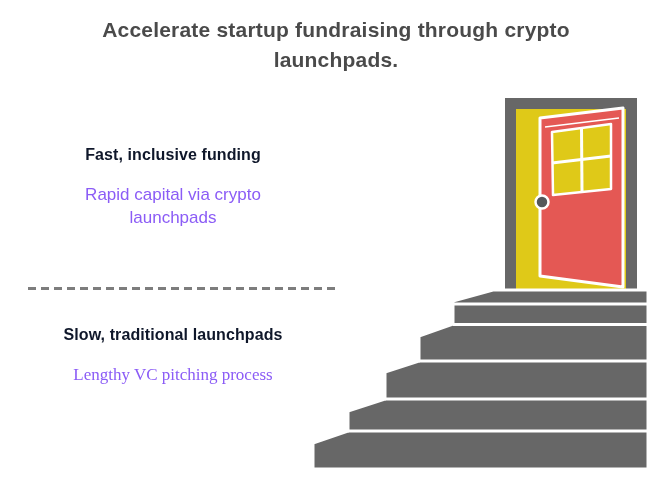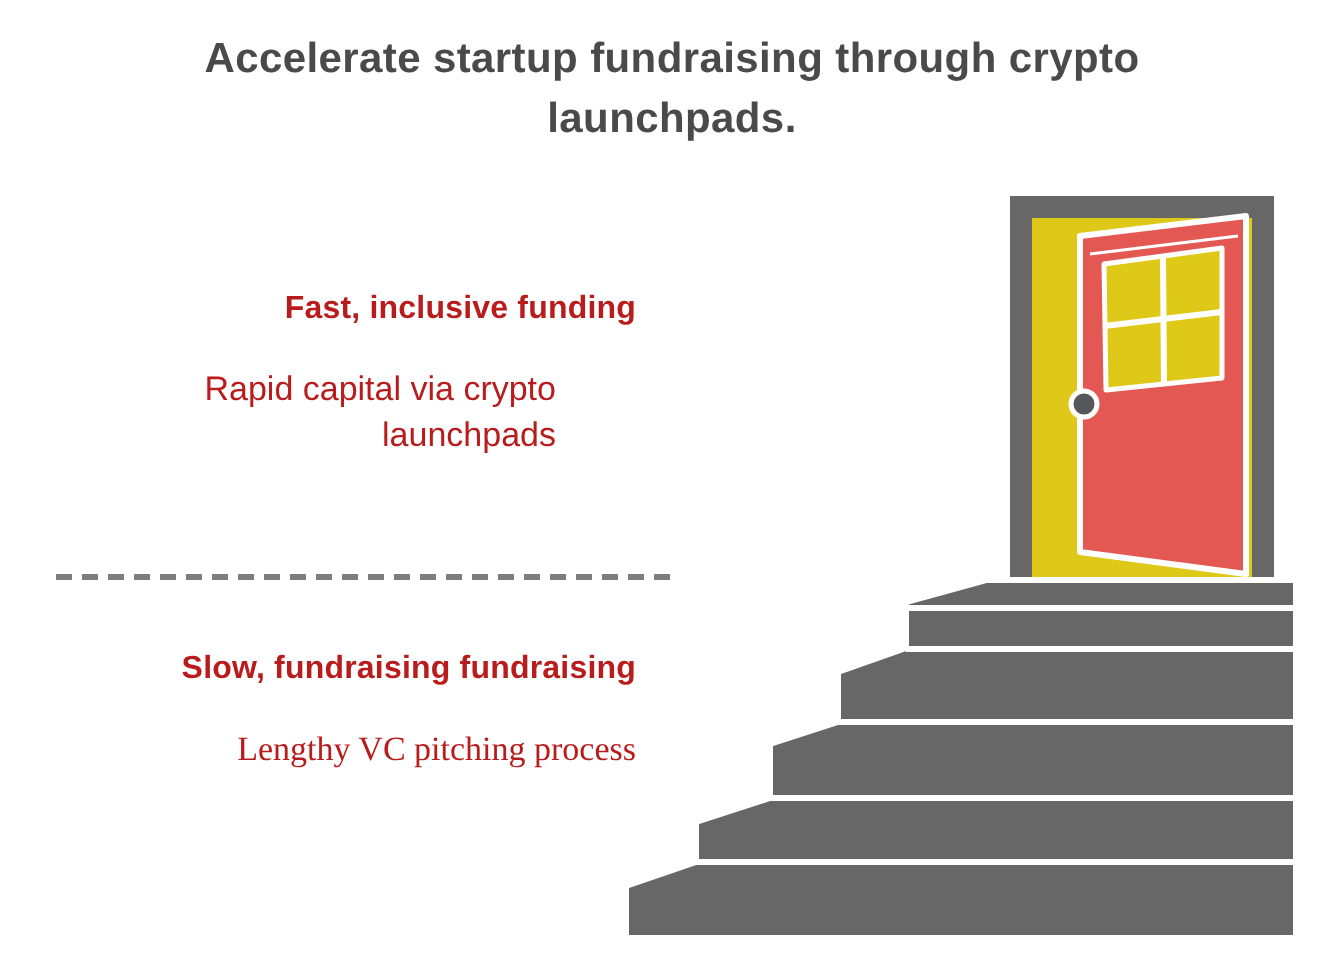--- a/index.html
+++ b/index.html
@@ -19,31 +19,31 @@
     left: 56px; top: 15px; width: 560px;
     text-align: center;
     font-size: 21px; font-weight: bold;
     line-height: 30px;
     color: #4a4a4a;
     letter-spacing: 0.2px;
   }
   .section-heading {
     position: absolute;
     left: 28px; width: 290px;
-    text-align: right;
+    text-align: center;
     font-size: 16px; font-weight: bold;
-    color: #b91c1c;
+    color: #0f172a;
     letter-spacing: 0.1px;
   }
   .section-body {
     position: absolute;
-    text-align: right;
+    text-align: center;
     font-size: 17px;
     line-height: 23px;
-    color: #b91c1c;
+    color: #8b5cf6;
   }
   #fast-heading { top: 146px; }
   #fast-body { left: 68px; top: 183px; width: 210px; }
   #slow-heading { top: 326px; }
   #slow-body { left: 28px; top: 363px; width: 290px; font-family: Liberation Serif, serif; }
   .divider-dashed {
     position: absolute;
     left: 28px; top: 287px;
     width: 309px; height: 3px;
     background: repeating-linear-gradient(to right, #7d7d7d 0 8px, transparent 8px 13px);
@@ -59,21 +59,21 @@
 <div class="canvas">
 
   <div class="page-title">Accelerate startup fundraising through crypto launchpads.</div>
 
   <div class="section-heading" id="fast-heading">Fast, inclusive funding</div>
 
   <div class="section-body" id="fast-body">Rapid capital via crypto launchpads</div>
 
   <div class="divider-dashed"></div>
 
-  <div class="section-heading" id="slow-heading">Slow, fundraising fundraising</div>
+  <div class="section-heading" id="slow-heading">Slow, traditional launchpads</div>
 
   <div class="section-body" id="slow-body">Lengthy VC pitching process</div>
 
   <svg class="illustration-svg" width="672" height="483" viewBox="0 0 672 483">
 
     <rect x="505" y="98" width="132" height="192" fill="#676767"></rect>
 
     <rect x="516" y="109" width="110" height="181" fill="#DFC918"></rect>
 
     <polygon points="540,118 623,108 623,287 540,276" stroke="#ffffff" stroke-width="3" stroke-linejoin="round" fill="#E45854"></polygon>

